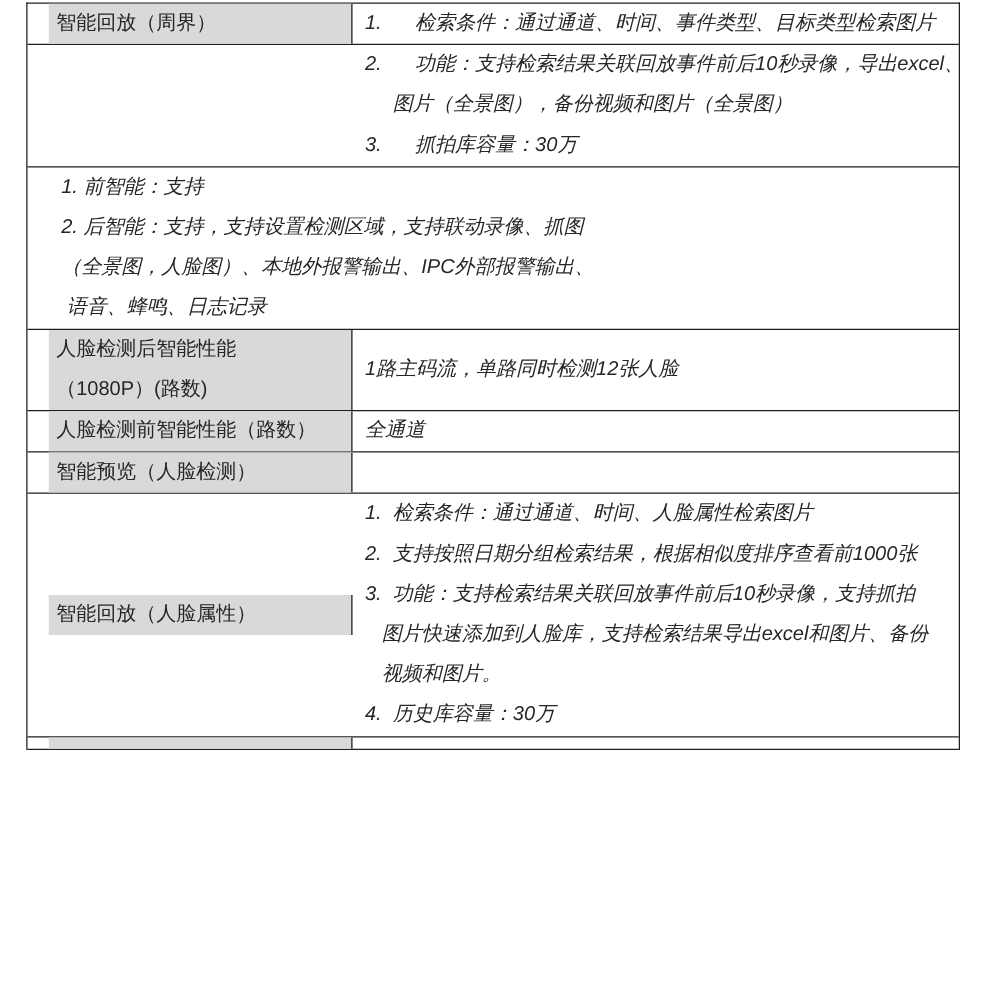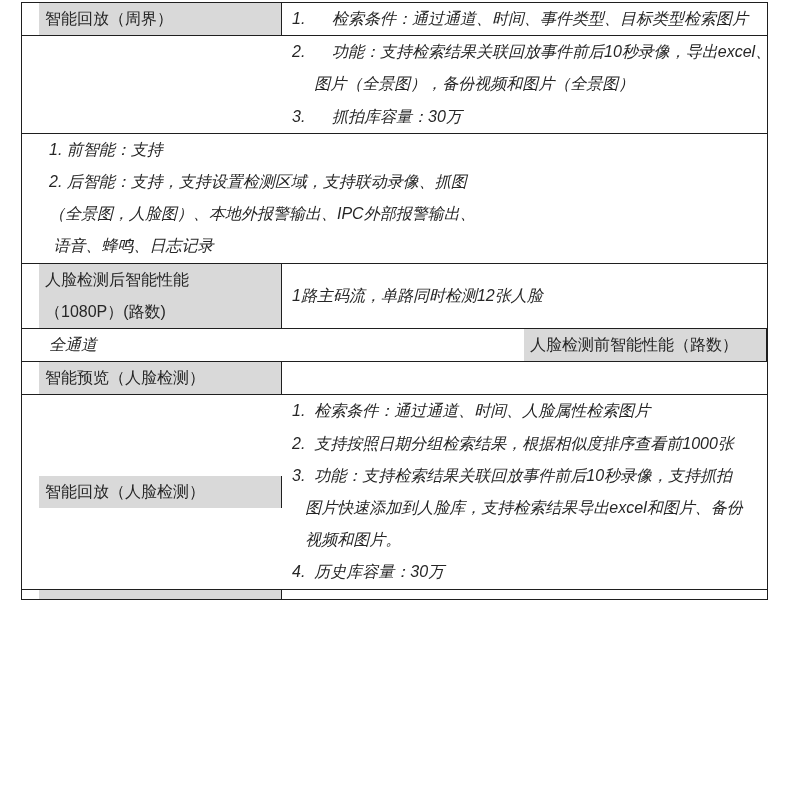--- a/index.html
+++ b/index.html
@@ -77,30 +77,30 @@
   </div>
 
 
   <div class="row">
     <div class="cell label">人脸检测后智能性能
 （1080P）(路数)</div>
     <div class="cell desc">1路主码流，单路同时检测12张人脸</div>
   </div>
 
   <div class="row">
+    <div class="cell label">人脸检测前智能性能（路数）</div>
     <div class="cell desc">全通道</div>
-    <div class="cell label">人脸检测前智能性能（路数）</div>
   </div>
 
   <div class="row">
     <div class="cell label">智能预览（人脸检测）</div>
   </div>
 
   <div class="row">
-    <div class="cell label">智能回放（人脸检测）</div>
+    <div class="cell label">智能回放（人脸属性）</div>
     <div class="cell desc">1.  检索条件：通过通道、时间、人脸属性检索图片
 2.  支持按照日期分组检索结果，根据相似度排序查看前1000张
 3.  功能：支持检索结果关联回放事件前后10秒录像，支持抓拍
    图片快速添加到人脸库，支持检索结果导出excel和图片、备份
    视频和图片。
 4.  历史库容量：30万</div>
   </div>
 
   <div class="row partial">
     <div class="cell label"></div>

